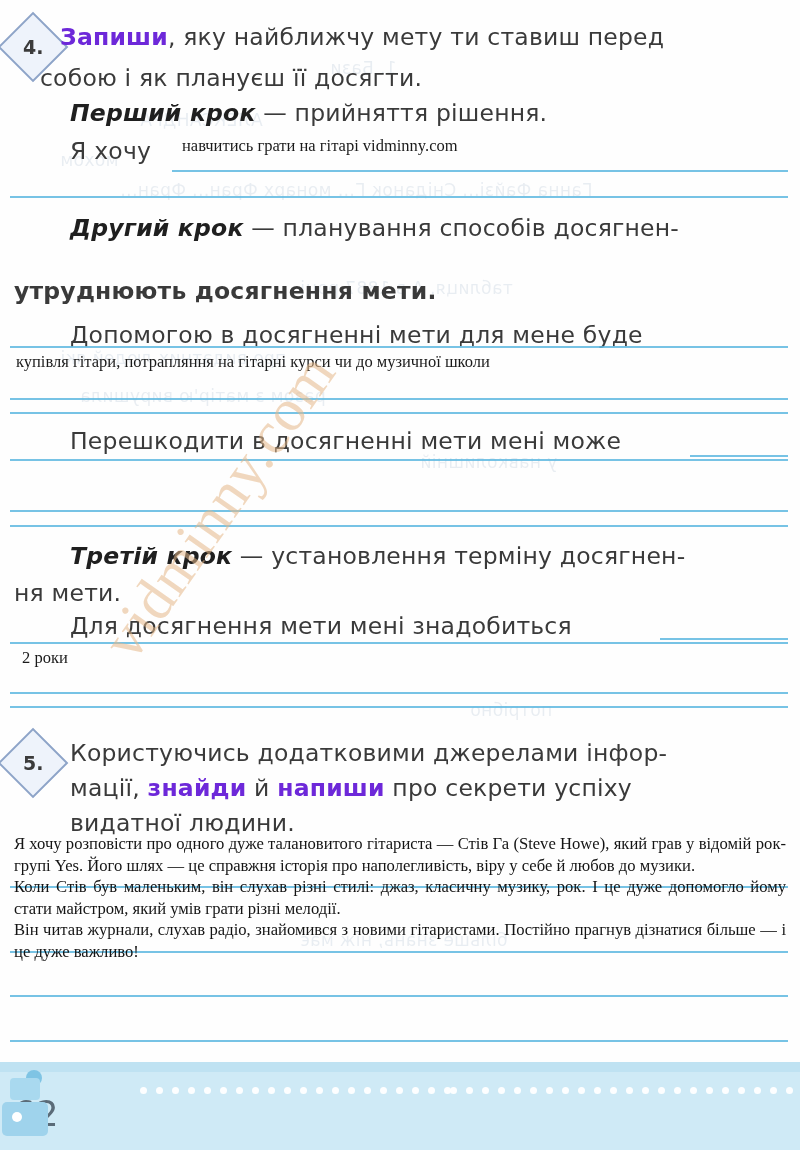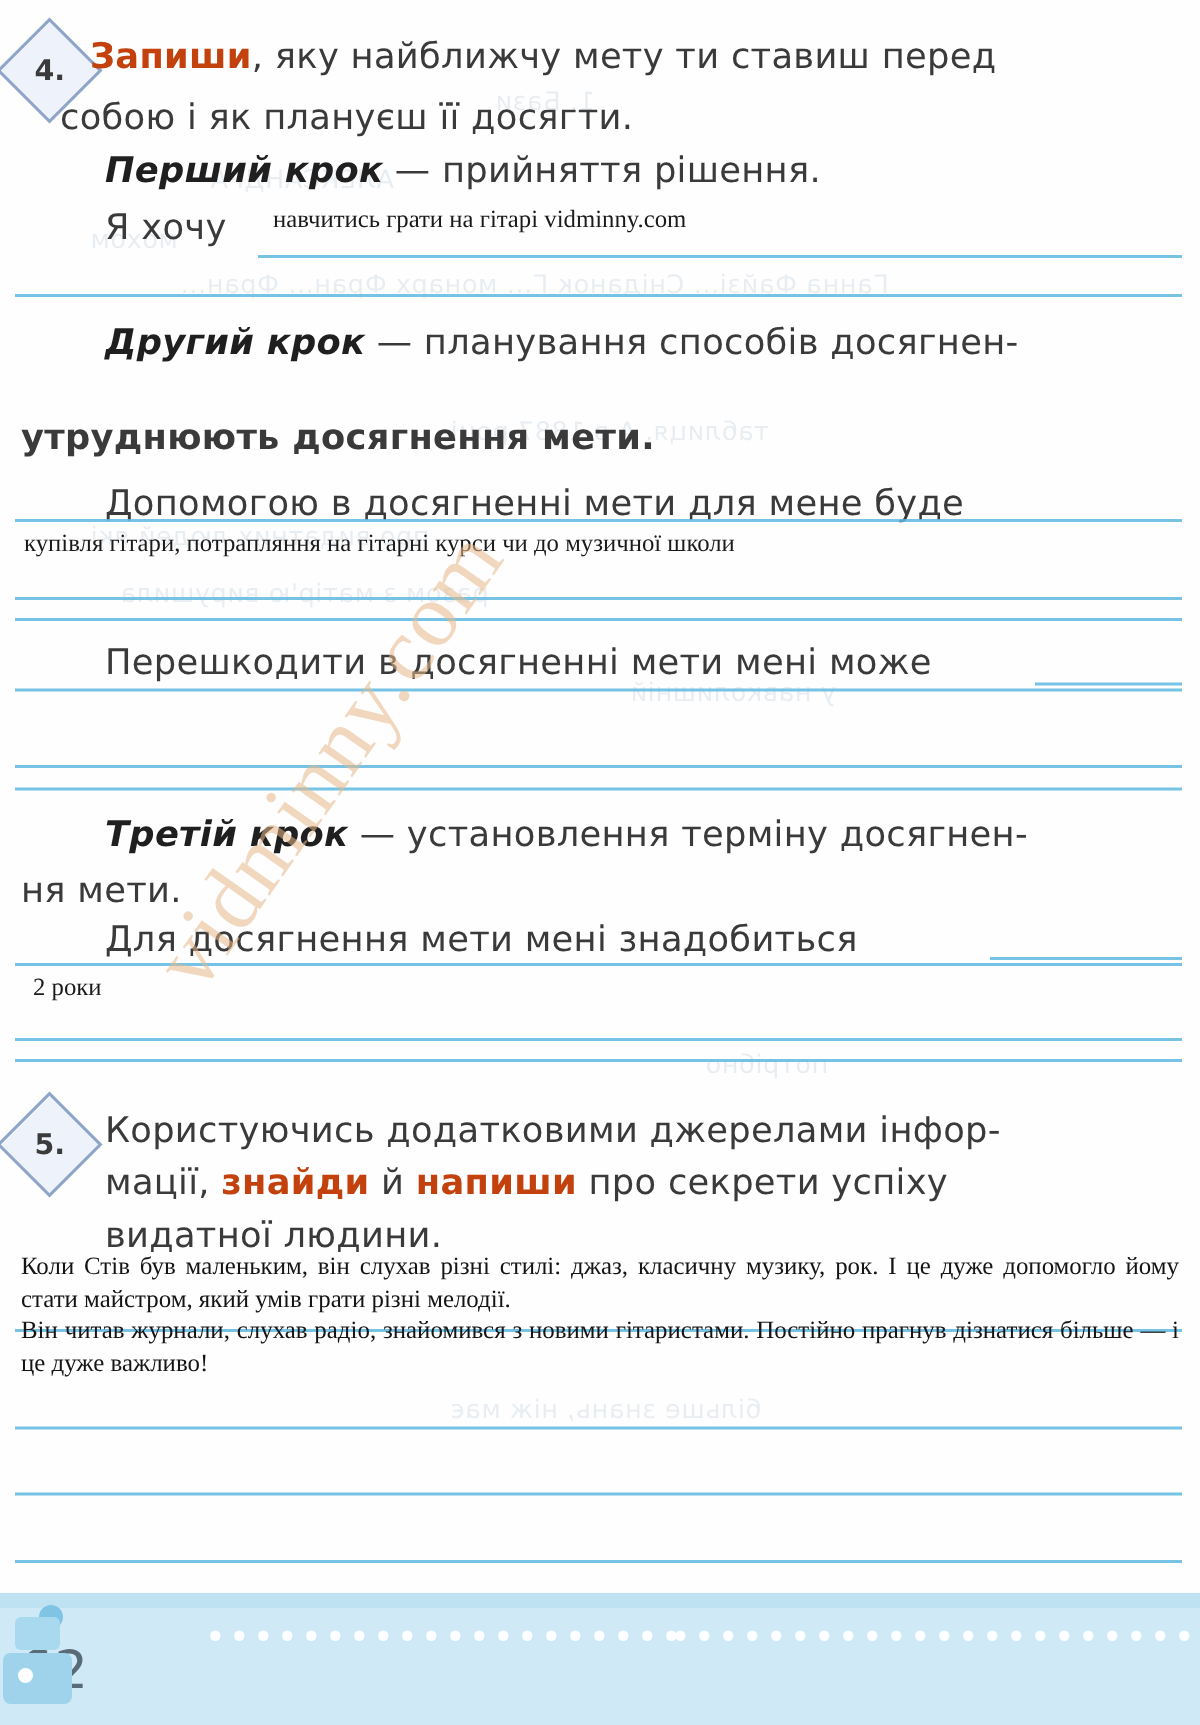--- a/index.html
+++ b/index.html
@@ -71,21 +71,21 @@
   .body-text {
     position: absolute;
     font-family: "DejaVu Sans", sans-serif;
     font-size: 23.5px;
     color: #3a3a3a;
     letter-spacing: 0.2px;
     line-height: 47px;
   }
   .body-text b {
     font-weight: bold;
-    color: #c2410c;
+    color: #6d28d9;
   }
   .body-text i {
     font-style: italic;
     font-weight: bold;
     color: #1f1f1f;
   }
 
   .handwriting {
     position: absolute;
     font-family: "Liberation Serif", serif;
@@ -312,20 +312,21 @@
   <div class="body-text" style="left:70px; top:800px; width:720px;">
     <span>видатної людини.</span>
   </div>
 
   <div class="rule" style="left:10px; top:886px; right:12px;"></div>
   <div class="rule" style="left:10px; top:951px; right:12px;"></div>
   <div class="rule" style="left:10px; top:995px; right:12px;"></div>
   <div class="rule" style="left:10px; top:1040px; right:12px;"></div>
 
   <div class="essay" style="top:833px;">
+    <p>Я хочу розповісти про одного дуже талановитого гітариста — Стів  Га (Steve Howe), який грав у відомій рок-групі Yes. Його шлях — це справжня історія про наполегливість, віру у себе й любов до музики.</p>
     <p>Коли Стів  був маленьким, він слухав різні стилі: джаз, класичну музику, рок. І це дуже допомогло йому стати майстром, який умів грати різні мелодії.</p>
     <p>Він читав журнали, слухав радіо, знайомився з новими гітаристами. Постійно прагнув дізнатися більше — і це дуже важливо!</p>
   </div>
 
   <div class="watermark">
     <span>vidminny.com</span>
   </div>
 
   <div class="footer"></div>
   <div class="footer-band"></div>

